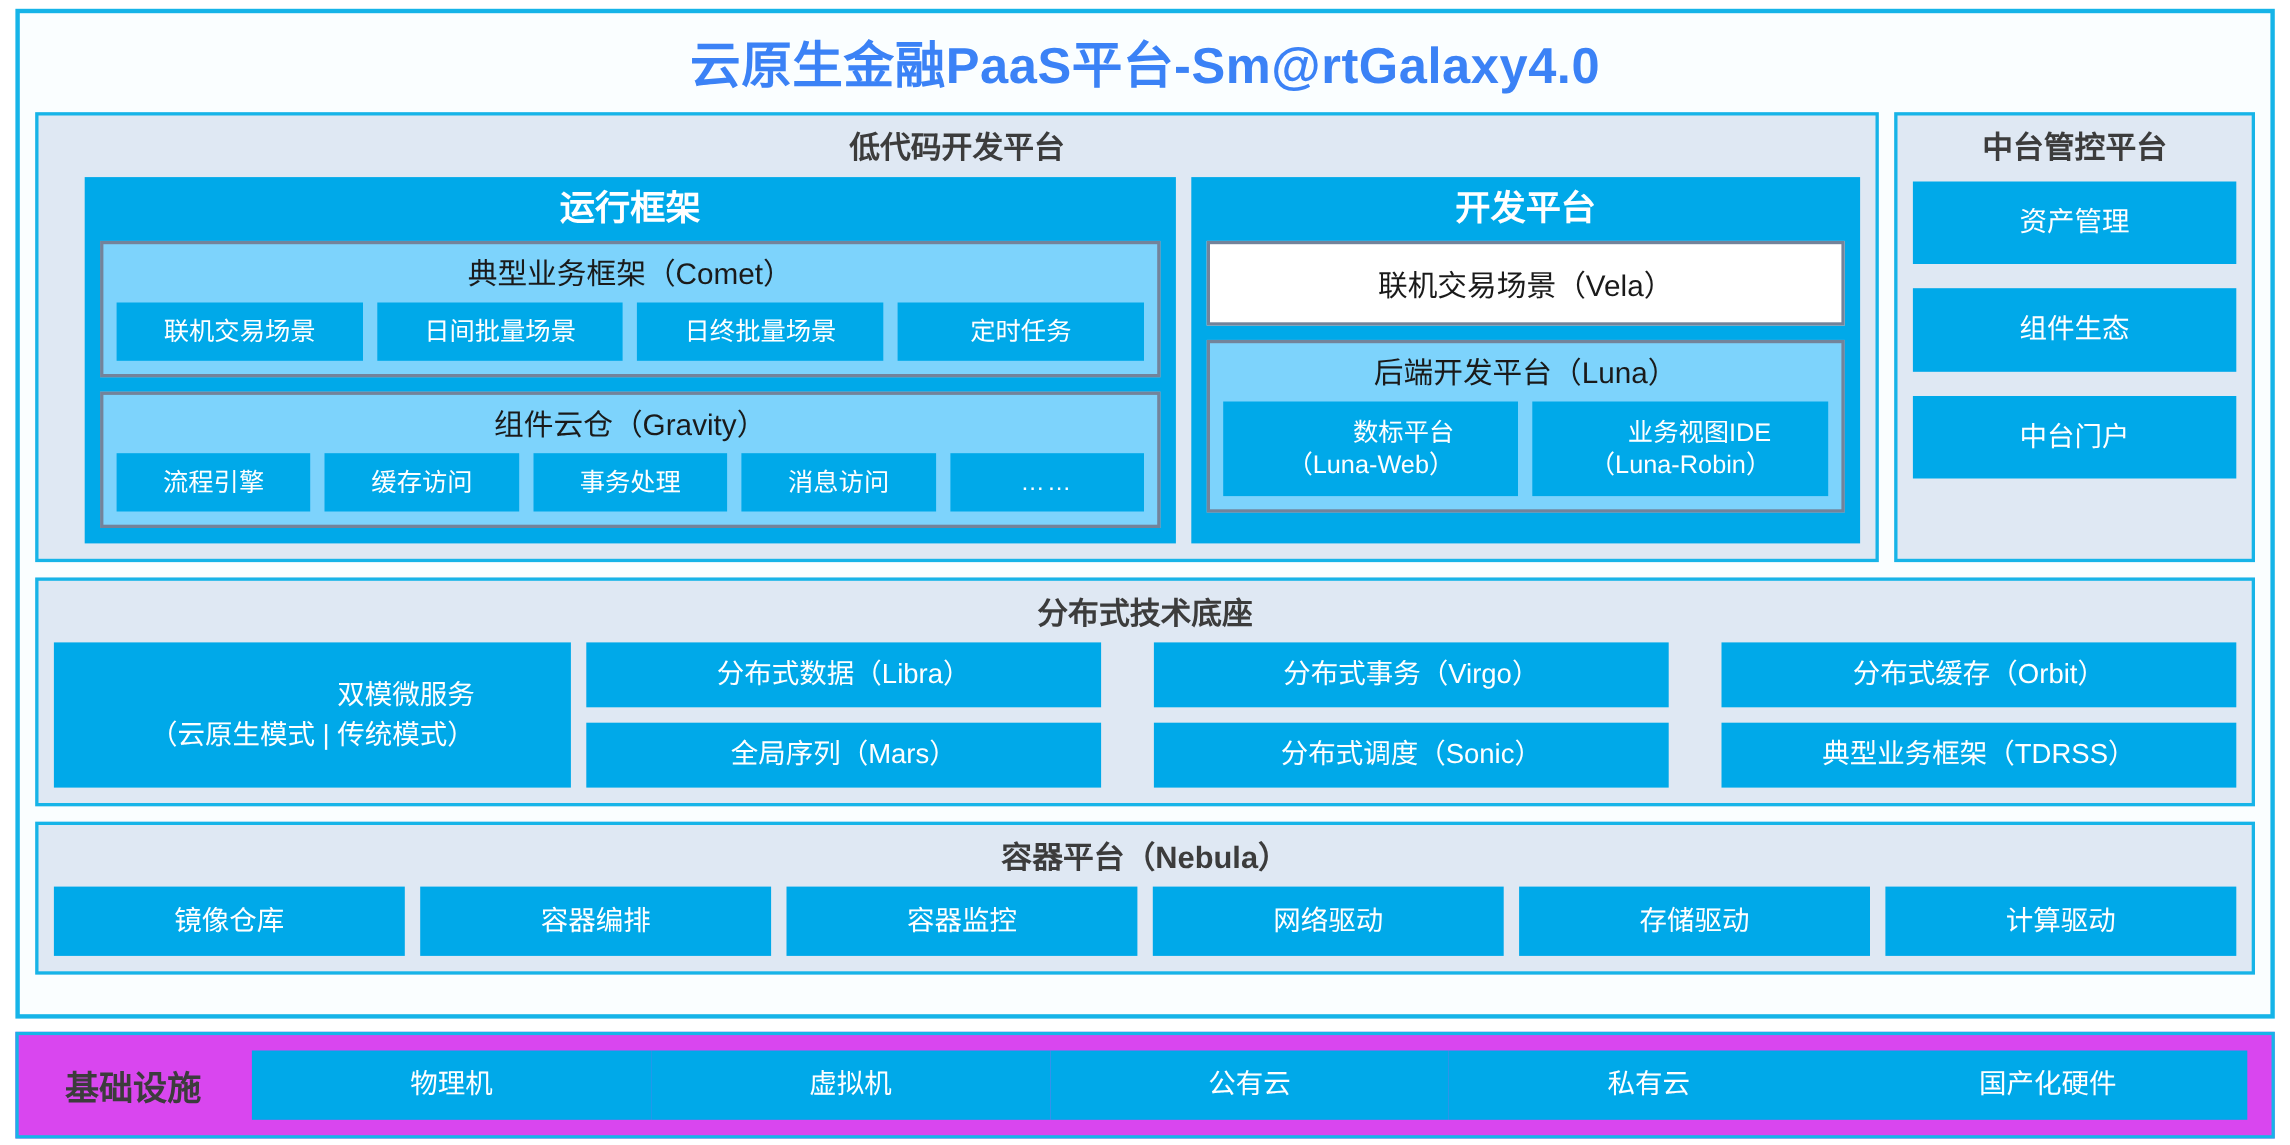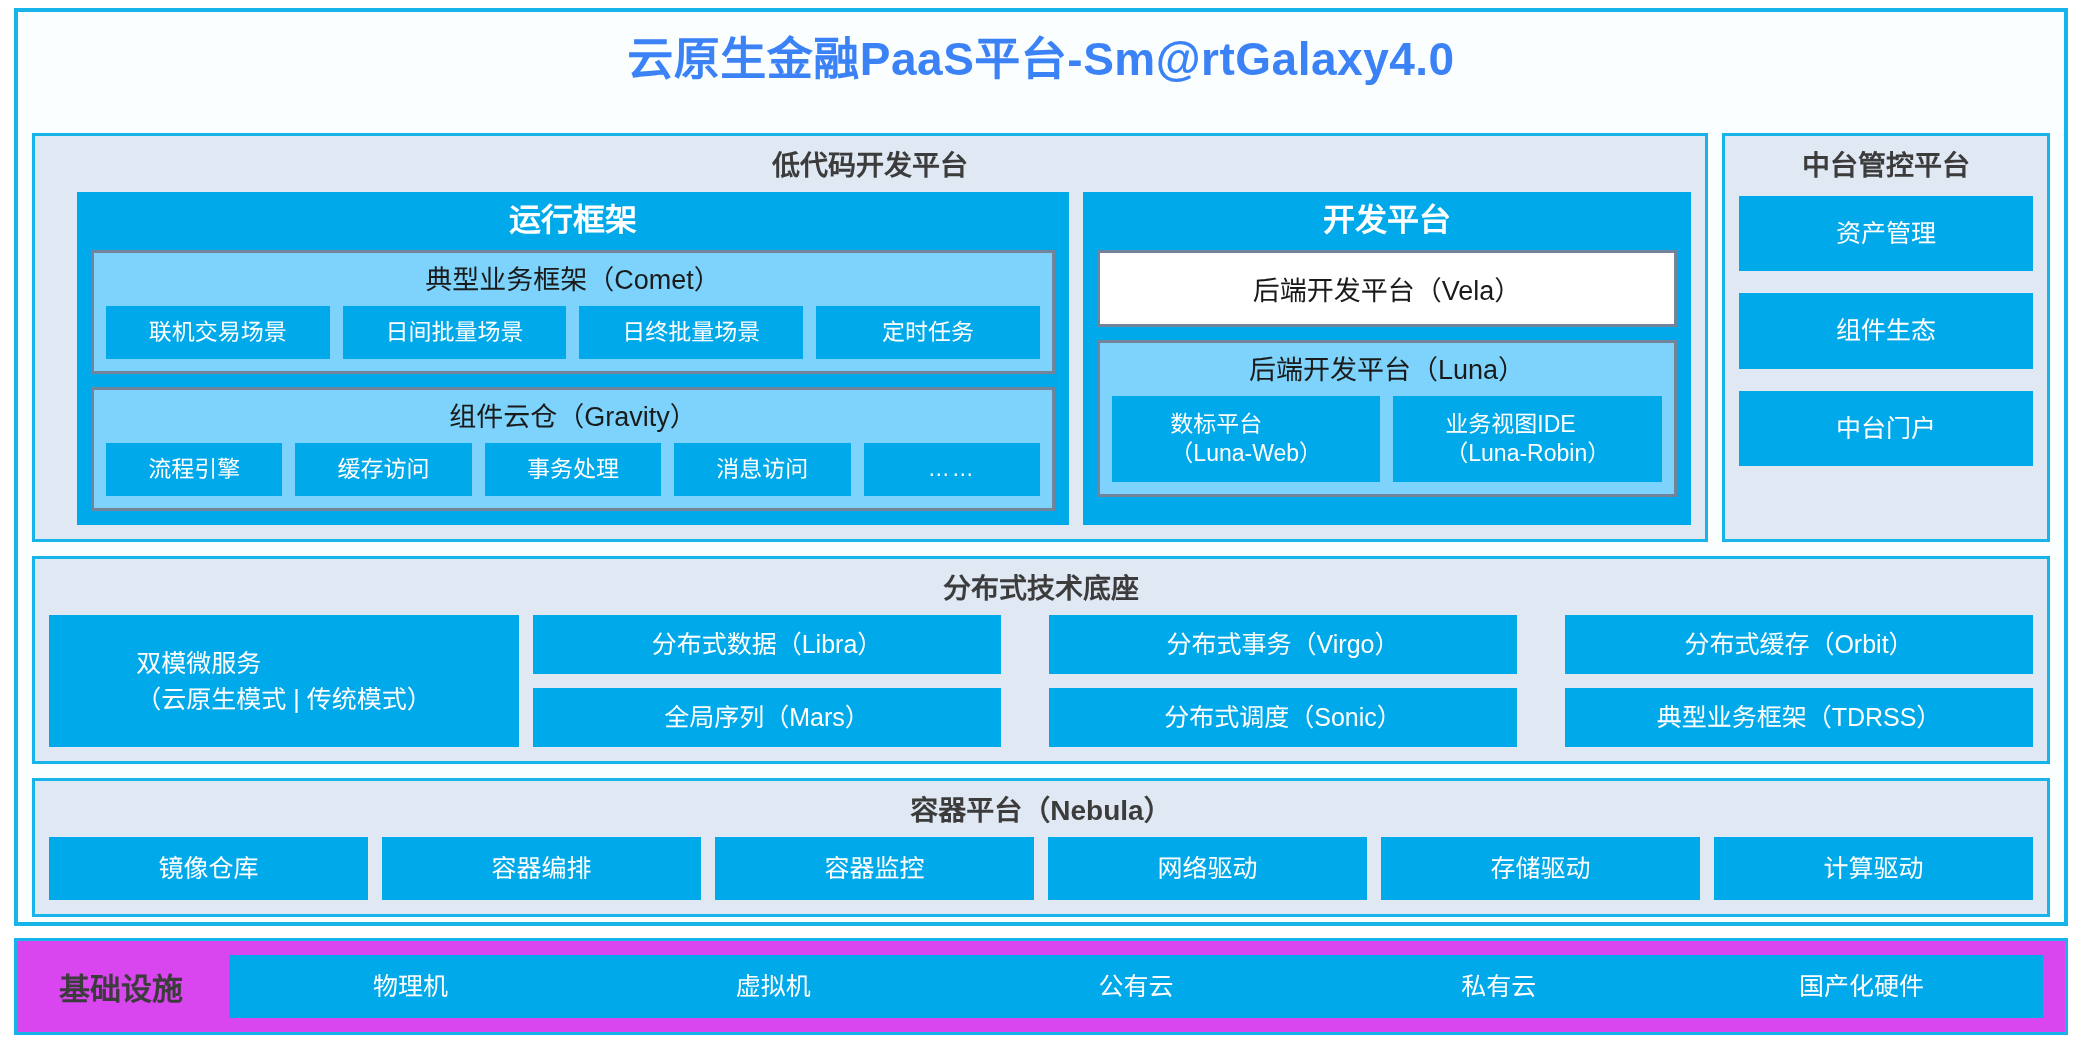--- a/index.html
+++ b/index.html
@@ -45,21 +45,20 @@
     line-height: 1;
   }
 
   
   .panel {
     background: #dfe8f3;
     border: 3px solid #16b4e8;
     padding: 10px 14px 14px 14px;
     display: flex;
     flex-direction: column;
-    margin-top: 31px;
   }
 
   .panel-title {
     text-align: center;
     font-size: 28px;
     font-weight: bold;
     color: #3c3c3c;
     padding: 6px 0 12px 0;
     line-height: 1;
   }
@@ -131,21 +130,21 @@
     display: flex;
     gap: 13px;
   }
   .chip {
     background: #00a9e9;
     color: #ffffff;
     font-size: 23px;
     display: flex;
     align-items: center;
     justify-content: center;
-    text-align: left;
+    text-align: right;
     padding: 12px 6px;
     flex: 1 1 0;
     line-height: 1.25;
     white-space: nowrap;
   }
   .chip.dots { letter-spacing: 2px; font-size: 22px; }
 
   .runtime-inner {
     display: flex;
     flex-direction: column;
@@ -274,21 +273,21 @@
               </div>
 
             </div>
           </div>
 
           <div class="bluebox devplat-box">
             <div class="bluebox-title">开发平台</div>
 
             <div class="dev-inner">
 
-              <div class="whitebox-plain">后端开发平台（Vela）</div>
+              <div class="whitebox-plain">联机交易场景（Vela）</div>
 
               <div class="whitebox">
                 <div class="whitebox-title">后端开发平台（Luna）</div>
                 <div class="chips luna-chips">
                   <div class="chip">
                     <span>
                       <span>数标平台</span>
                       <span class="chip-sub">（Luna-Web）</span>
                     </span>
                   </div>

